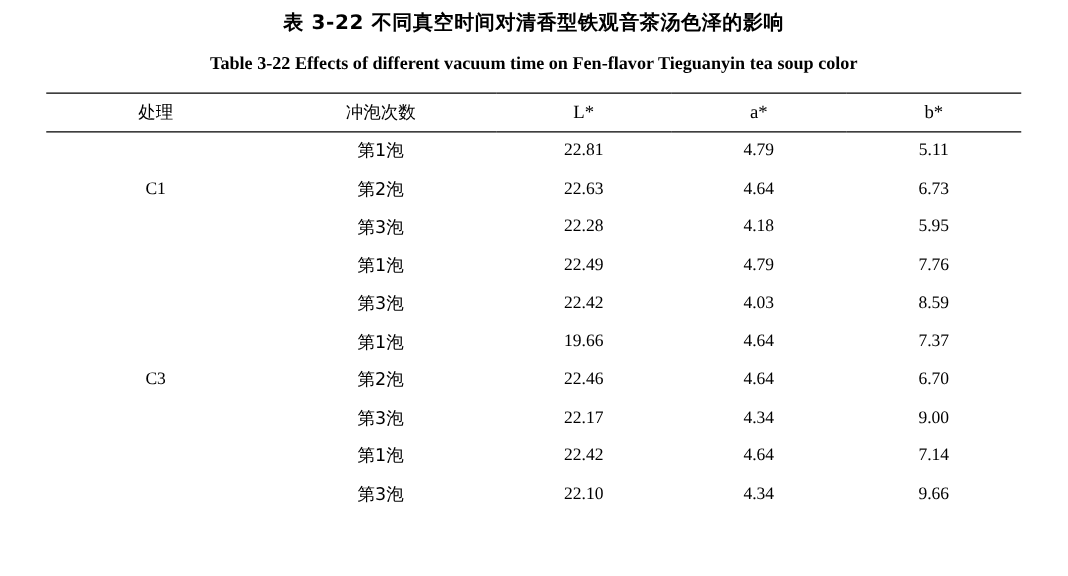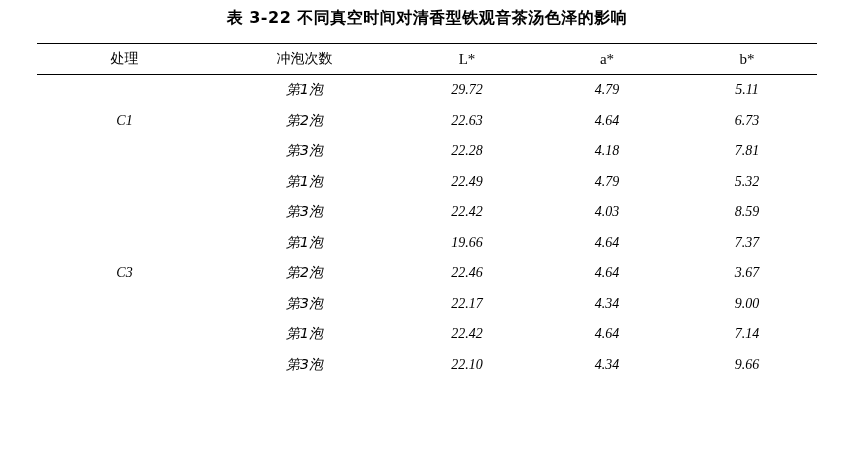--- a/index.html
+++ b/index.html
@@ -71,21 +71,20 @@
     font-family: Liberation Sans, sans-serif;
     font-size: 14px;
   }
   .hdr .en {
     font-family: "Liberation Serif", serif;
     font-size: 15px;
   }
   tr.body-row td {
     height: 30.5px;
     vertical-align: middle;
-    font-style: italic;
   }
   td.group {
     font-family: "Liberation Serif", serif;
     font-size: 15px;
   }
   td.brew {
     font-family: "DejaVu Sans", sans-serif;
     font-size: 13.5px;
   }
   td.num {
@@ -97,20 +96,21 @@
   .col-c { width: 140px; }
   .col-d { width: 140px; }
   .col-e { width: 140px; }
 </style>
 </head>
 <body>
 
 <div class="page">
 
   <div class="title-cn">表 3-22 不同真空时间对清香型铁观音茶汤色泽的影响</div>
+  <div class="title-en">Table 3-22 Effects of different vacuum time on Fen-flavor Tieguanyin tea soup color</div>
 
   <table class="data">
     <colgroup>
       <col class="col-a">
         <col class="col-b">
         <col class="col-c">
         <col class="col-d">
         <col class="col-e">
     </colgroup>
     <tbody>
@@ -124,65 +124,65 @@
         <td class="en">a*</td>
         <td class="en">b*</td>
       </tr>
       <tr class="rule-mid">
         <td colspan="5"></td>
       </tr>
 
       <tr class="body-row">
         <td class="group"></td>
         <td class="brew">第1泡</td>
-        <td class="num">29.72</td>
+        <td class="num">22.81</td>
         <td class="num">4.79</td>
         <td class="num">5.11</td>
       </tr>
       <tr class="body-row">
         <td class="group">C1</td>
         <td class="brew">第2泡</td>
         <td class="num">22.63</td>
         <td class="num">4.64</td>
         <td class="num">6.73</td>
       </tr>
       <tr class="body-row">
         <td class="group"></td>
         <td class="brew">第3泡</td>
         <td class="num">22.28</td>
         <td class="num">4.18</td>
-        <td class="num">7.81</td>
+        <td class="num">5.95</td>
       </tr>
       <tr class="body-row">
         <td class="group"></td>
         <td class="brew">第1泡</td>
         <td class="num">22.49</td>
         <td class="num">4.79</td>
-        <td class="num">5.32</td>
+        <td class="num">7.76</td>
       </tr>
       <tr class="body-row">
         <td class="group"></td>
         <td class="brew">第3泡</td>
         <td class="num">22.42</td>
         <td class="num">4.03</td>
         <td class="num">8.59</td>
       </tr>
       <tr class="body-row">
         <td class="group"></td>
         <td class="brew">第1泡</td>
         <td class="num">19.66</td>
         <td class="num">4.64</td>
         <td class="num">7.37</td>
       </tr>
       <tr class="body-row">
         <td class="group">C3</td>
         <td class="brew">第2泡</td>
         <td class="num">22.46</td>
         <td class="num">4.64</td>
-        <td class="num">3.67</td>
+        <td class="num">6.70</td>
       </tr>
       <tr class="body-row">
         <td class="group"></td>
         <td class="brew">第3泡</td>
         <td class="num">22.17</td>
         <td class="num">4.34</td>
         <td class="num">9.00</td>
       </tr>
       <tr class="body-row">
         <td class="group"></td>

